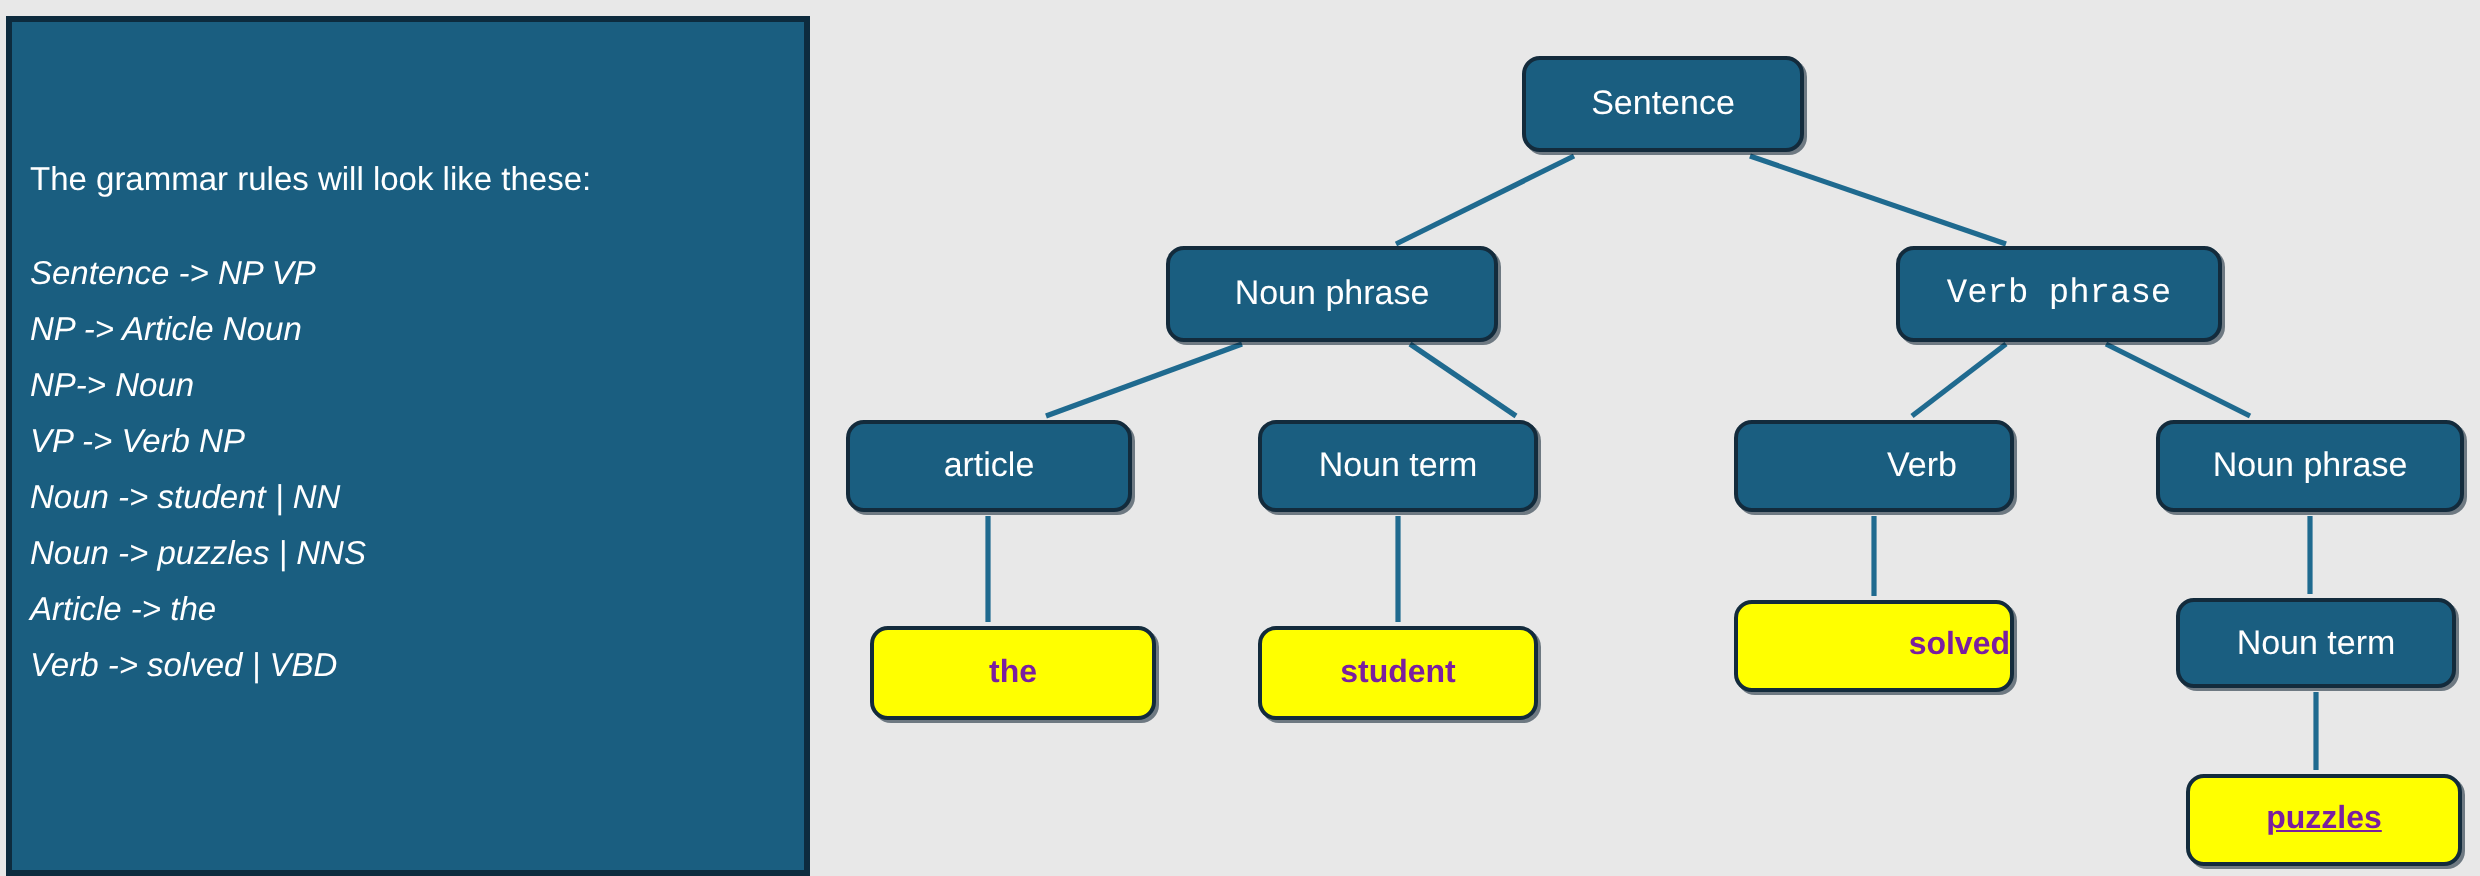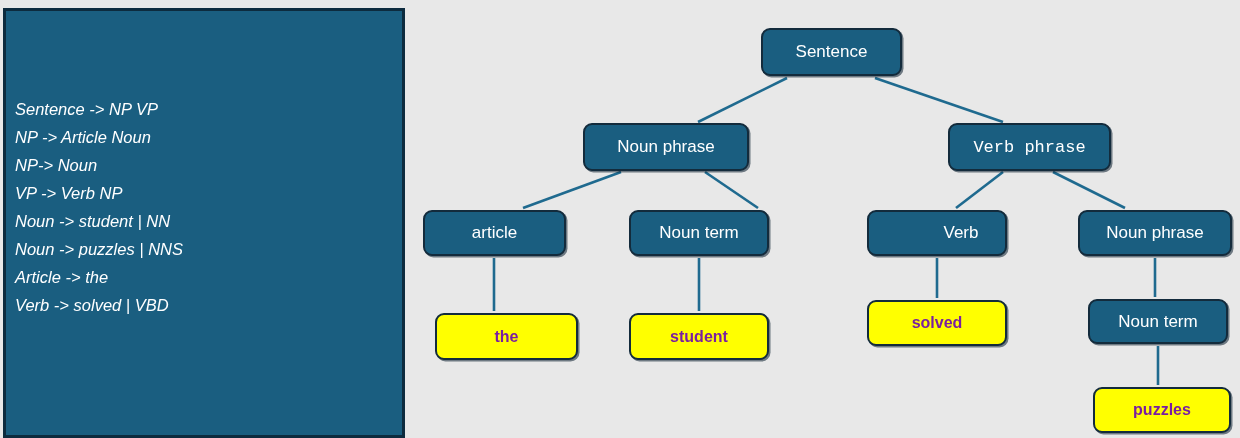--- a/index.html
+++ b/index.html
@@ -95,20 +95,21 @@
     font-weight: bold;
   }
 </style>
 </head>
 <body>
 
 <div id="root">
 
   <div id="rules-panel">
     <div id="rules-inner">
+      <div class="rules-heading">The grammar rules will look like these:</div>
       <div class="rules-gap"></div>
       <div class="rule-line">Sentence -&gt; NP VP</div>
       <div class="rule-line">NP -&gt; Article Noun</div>
       <div class="rule-line">NP-&gt; Noun</div>
       <div class="rule-line">VP -&gt; Verb NP</div>
       <div class="rule-line">Noun -&gt; student | NN</div>
       <div class="rule-line">Noun -&gt; puzzles | NNS</div>
       <div class="rule-line">Article -&gt; the</div>
       <div class="rule-line">Verb -&gt; solved | VBD</div>
     </div>
@@ -149,25 +150,25 @@
         </div>
         <div class="node nonterminal" style="left: 673px; top: 210px; width: 154px; height: 46px;">
           <span>Noun phrase</span>
         </div>
         <div class="node terminal" style="left: 18px; top: 313px; width: 143px; height: 47px; margin-left: 12px;">
           <span>the</span>
         </div>
         <div class="node terminal" style="left: 224px; top: 313px; width: 140px; height: 47px;">
           <span>student</span>
         </div>
-        <div class="node terminal" style="left: 462px; top: 300px; width: 140px; height: 46px;">
+        <div class="node terminal" style="left: 462px; top: 300px; width: 140px; height: 46px; justify-content: flex-end;">
           <span>solved</span>
         </div>
         <div class="node nonterminal" style="left: 683px; top: 299px; width: 140px; height: 45px;">
           <span>Noun term</span>
         </div>
-        <div class="node terminal" style="left: 688px; top: 387px; width: 138px; height: 46px;">
+        <div class="node terminal" style="left: 688px; top: 387px; width: 138px; height: 46px; text-decoration: underline;">
           <span>puzzles</span>
         </div>
       </div>
   </div>
 
 </div>
 
 </body></html>

